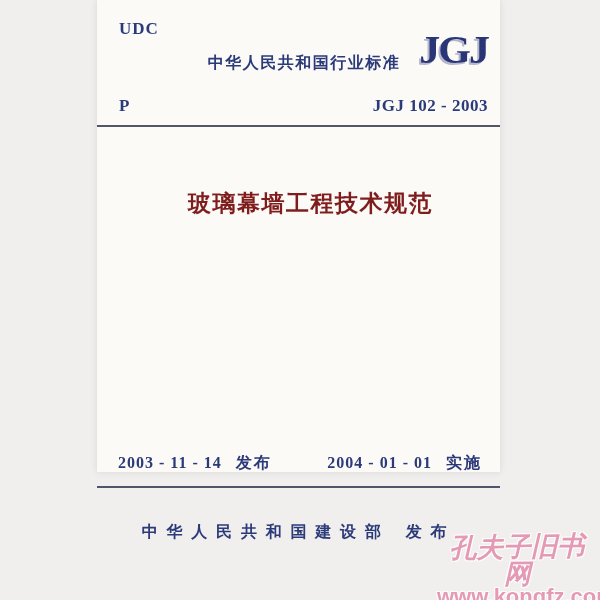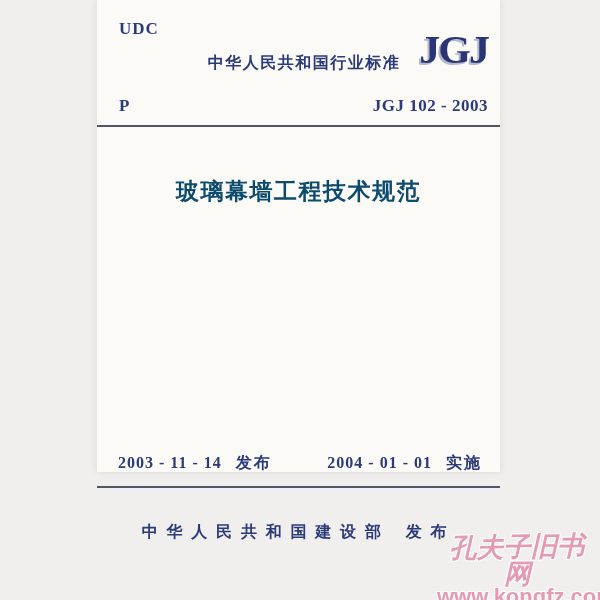--- a/index.html
+++ b/index.html
@@ -42,24 +42,24 @@
     position:absolute;right:12px;top:96px;
     font-size:17px;font-weight:bold;letter-spacing:0.5px;
   }
   .rule{
     position:absolute;left:0;right:0;height:2px;
     background:#50556a;
   }
   .rule1{top:125px;}
   .rule2{top:486px;}
   .title-cn{
-    position:absolute;left:0;top:176px;width:100%;margin:0;
+    position:absolute;left:0;top:176px;width:100%;margin:12px;
     text-align:center;
     font-size:23px;font-weight:bold;letter-spacing:1.5px;
-    color:#0c4a6e;
+    color:#7f1d1d;
   }
   .title-en{
     position:absolute;left:0;top:219px;width:100%;
     text-align:center;
     font-size:14.5px;font-weight:bold;word-spacing:3px;
     color:#454c8a;
   }
   .dates{
     position:absolute;left:0;top:453px;width:100%;
     font-size:16px;font-weight:bold;

